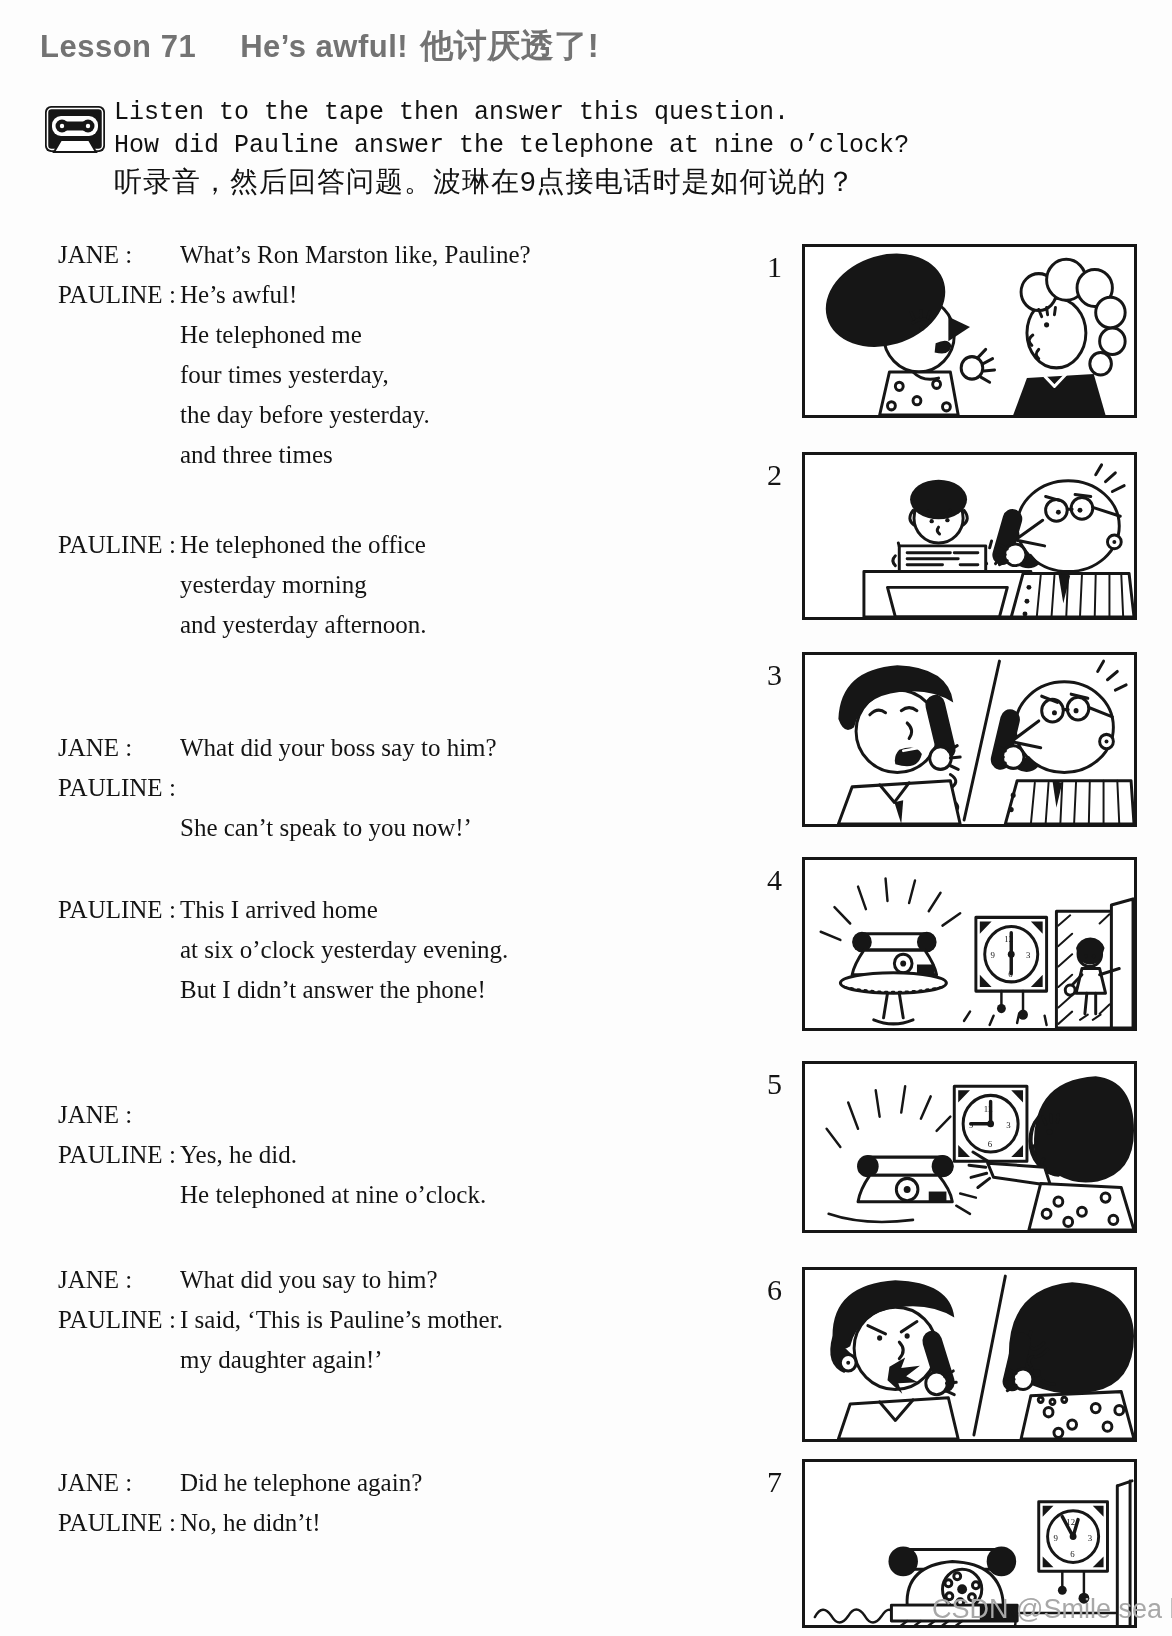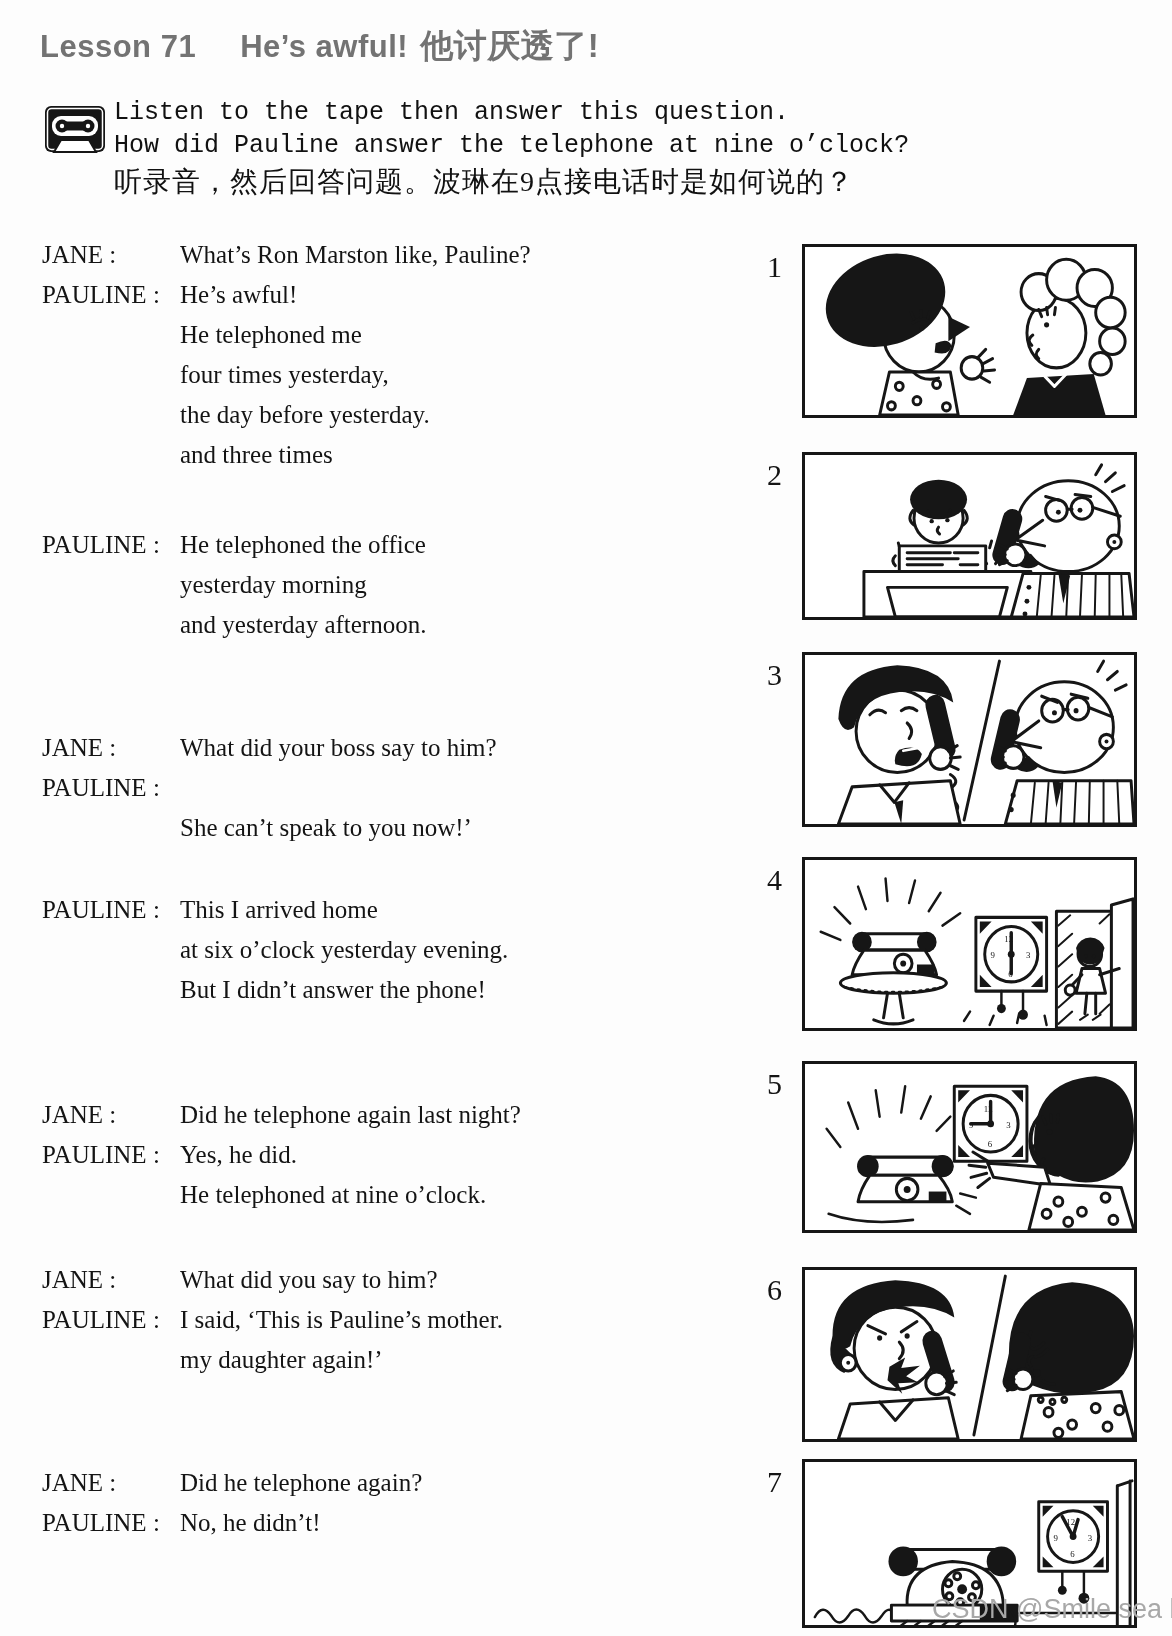--- a/index.html
+++ b/index.html
@@ -16,27 +16,27 @@
   .title-row .t-en{margin-left:44px;}
   .title-row .t-zh{margin-left:12px;font-size:33px;}
   .cassette{position:absolute;left:44px;top:103px;}
   .instr{
     position:absolute;left:114px;top:96px;
     font-family:Liberation Mono, monospace;
     font-size:25px;line-height:33px;color:#111;white-space:nowrap;
   }
   .instr-zh{
     position:absolute;left:114px;top:163px;
-    font-family:Liberation Serif, serif;
+    font-family:Liberation Sans, sans-serif;
     font-size:28px;letter-spacing:1px;white-space:nowrap;color:#111;
   }
   .dialogue{position:absolute;left:42px;top:0;width:715px;}
   .dgroup{position:absolute;left:0;width:715px;}
   .row{height:40px;position:relative;white-space:nowrap;font-size:25px;}
-  .spk{position:absolute;left:0;top:0;font-family:Liberation Serif, serif;}
+  .spk{position:absolute;left:16px;top:0;font-family:Liberation Serif, serif;}
   .txt{position:absolute;left:138px;top:0;}
   .panel-wrap{position:absolute;left:765px;width:372px;}
   .panel-num{
     position:absolute;left:2px;top:6px;width:30px;
     font-size:30px;font-family:"Liberation Serif", serif;color:#141414;
   }
   .panel-box{
     position:absolute;left:37px;top:0;right:0;bottom:0;
     border:3px solid #161616;background:#fff;box-sizing:border-box;
   }
@@ -141,21 +141,20 @@
       </div>
     <div class="row">
         <span class="spk"></span>
         <span class="txt">But I didn’t answer the phone!</span>
       </div>
   </div>
 
   <div class="dgroup" style="top:1101px">
     <div class="row">
         <span class="spk">JANE :</span>
-        <span class="txt">Did he telephone again last night?</span>
       </div>
     <div class="row">
         <span class="spk">PAULINE :</span>
         <span class="txt">Yes, he did.</span>
       </div>
     <div class="row">
         <span class="spk"></span>
         <span class="txt">He telephoned at nine o’clock.</span>
       </div>
   </div>

